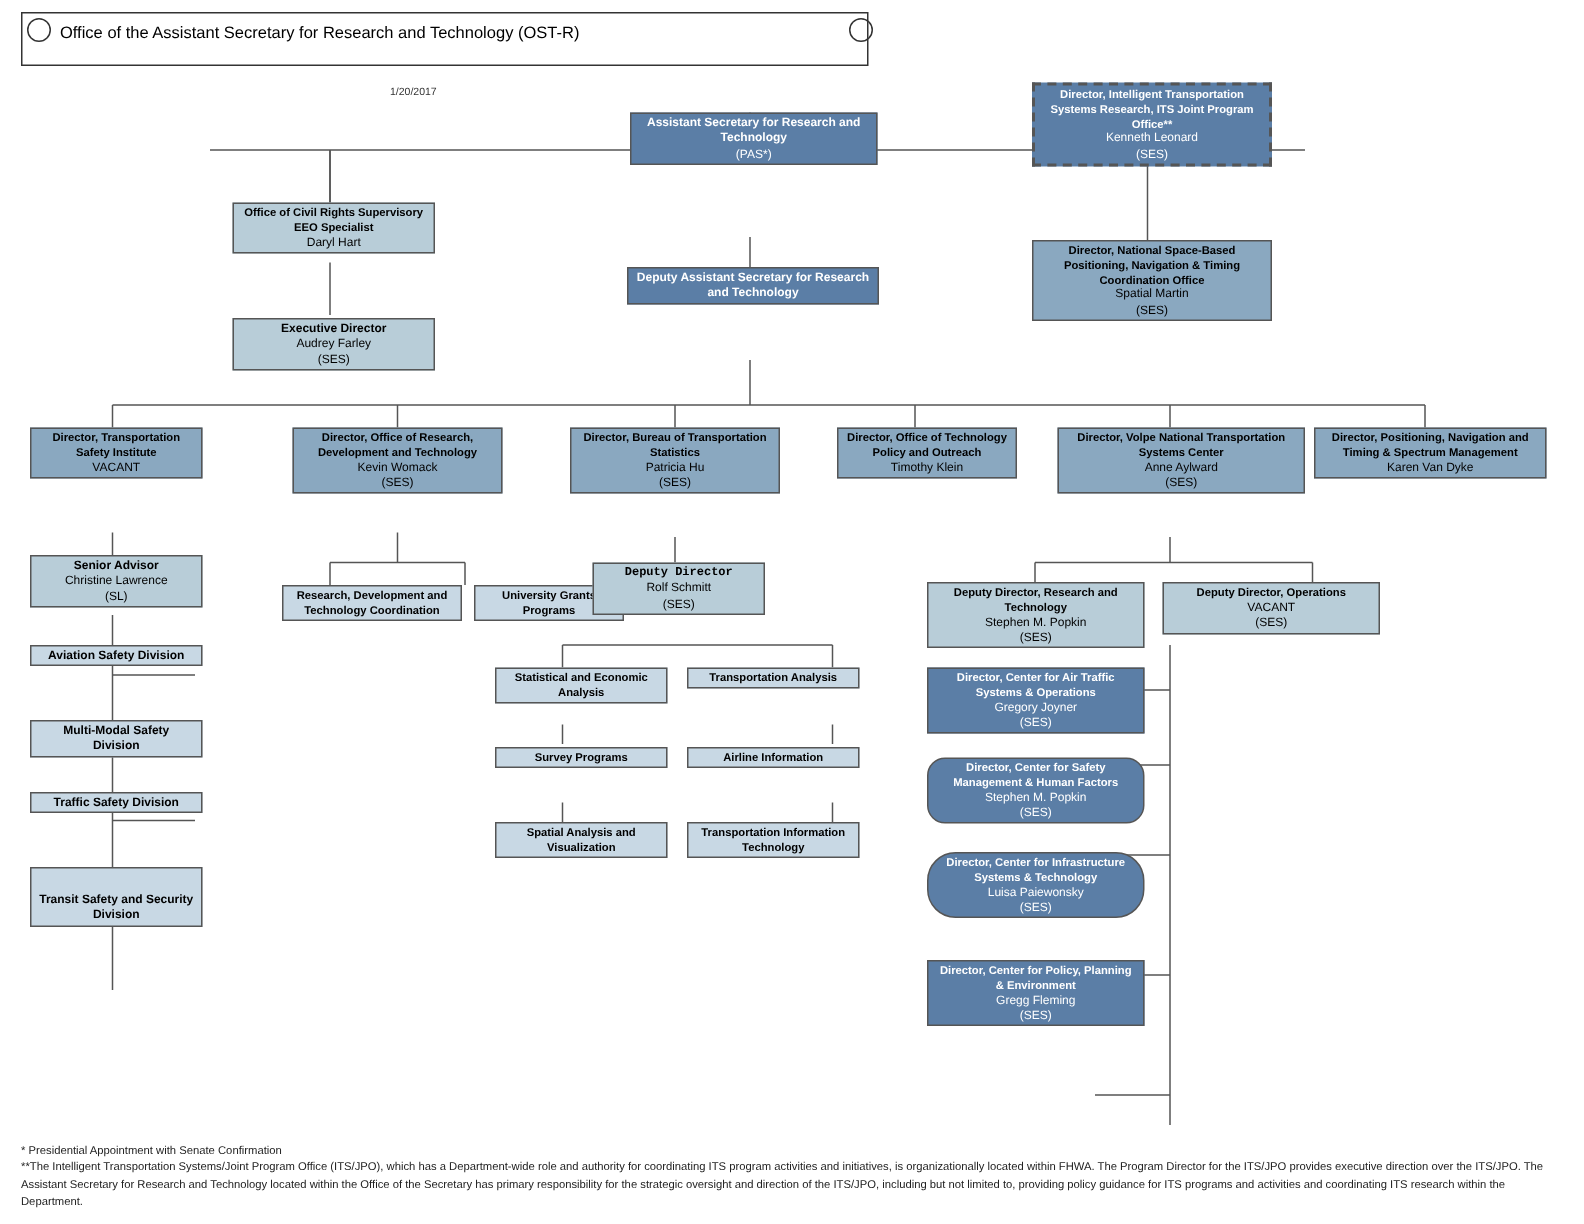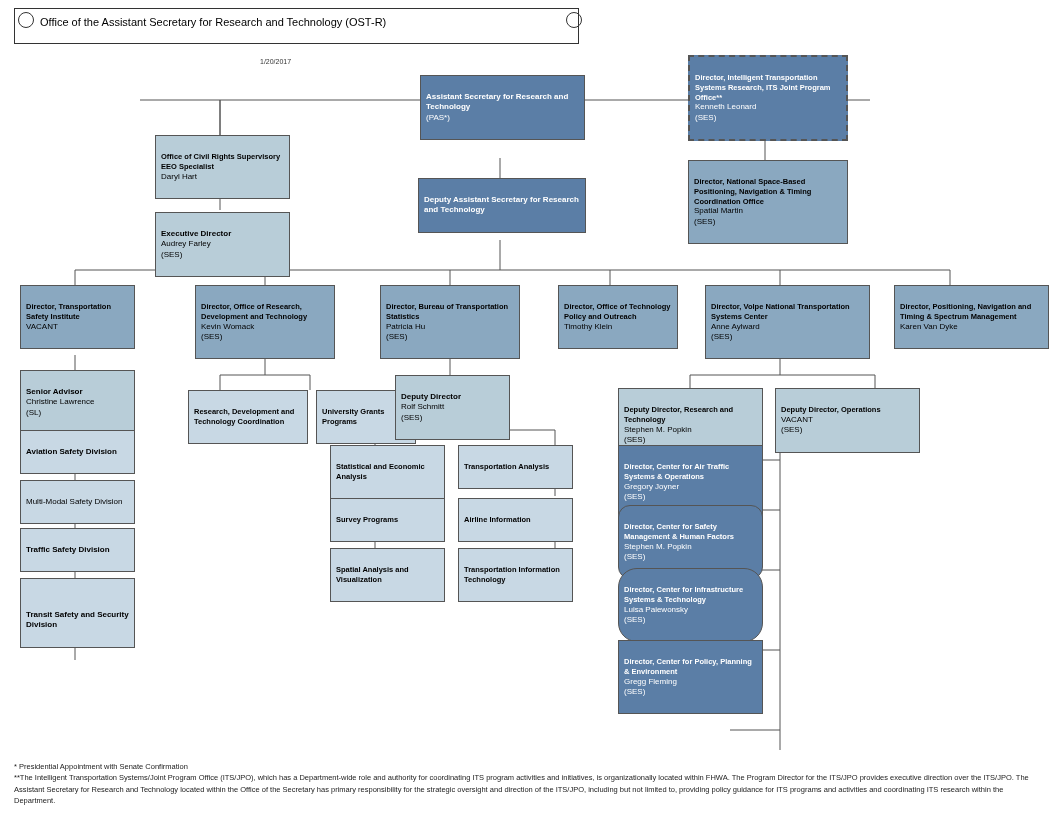--- a/index.html
+++ b/index.html
@@ -67,22 +67,22 @@
       background: #7090b0;
       color: #fff;
     }
     .box-career {
       background: #a0b8c8;
       color: #000;
     }
     
     .org-box {
       position: absolute;
-      text-align: left;
-      padding: 16px 5px;
+      text-align: center;
+      padding: 1px 5px;
       font-size: 8px;
       line-height: 1.3;
       border: 1px solid #555;
     }
     .box-dark {
       background: #5b7ea6;
       color: #fff;
     }
     .box-medium {
       background: #8aa8c0;
@@ -235,21 +235,21 @@
     <div style="font-weight:bold;">Senior Advisor</div>
     <div>Christine Lawrence</div>
     <div>(SL)</div>
   </div>
 
   <div class="org-box box-lighter" style="left:20px;top:430px;width:115px;">
     <div style="font-weight:bold;">Aviation Safety Division</div>
   </div>
 
   <div class="org-box box-lighter" style="left:20px;top:480px;width:115px;">
-    <div style="font-weight:normal;">Multi-Modal Safety Division</div>
+    <div style="font-weight:bold;">Multi-Modal Safety Division</div>
   </div>
 
   <div class="org-box box-lighter" style="left:20px;top:528px;width:115px;">
     <div style="font-weight:bold;">Traffic Safety Division</div>
   </div>
 
   <div class="org-box box-lighter" style="left:20px;top:578px;width:115px;">
     <div style="font-weight:bold;margin-top:15px;">Transit Safety and Security Division</div>
   </div>
 
@@ -267,21 +267,21 @@
     <div style="font-weight:bold;font-size:7.5px;">University Grants Programs</div>
   </div>
 
   <div class="org-box box-medium" style="left:380px;top:285px;width:140px;">
     <div style="font-weight:bold;font-size:7.5px;">Director, Bureau of Transportation Statistics</div>
     <div>Patricia Hu</div>
     <div>(SES)</div>
   </div>
 
   <div class="org-box box-light" style="left:395px;top:375px;width:115px;">
-    <div style="font-weight:bold;">Deputy Director</div>
+    <div style="font-weight:bold;font-family:Liberation Mono, monospace;">Deputy Director</div>
     <div>Rolf Schmitt</div>
     <div>(SES)</div>
   </div>
 
   <div class="org-box box-lighter" style="left:330px;top:445px;width:115px;">
     <div style="font-weight:bold;font-size:7.5px;">Statistical and Economic Analysis</div>
   </div>
 
   <div class="org-box box-lighter" style="left:330px;top:498px;width:115px;">
     <div style="font-weight:bold;font-size:7.5px;">Survey Programs</div>
@@ -343,21 +343,21 @@
     <div>Luisa Paiewonsky</div>
     <div>(SES)</div>
   </div>
 
   <div class="org-box box-dark" style="left:618px;top:640px;width:145px;">
     <div style="font-weight:bold;font-size:7.5px;">Director, Center for Policy, Planning &amp; Environment</div>
     <div>Gregg Fleming</div>
     <div>(SES)</div>
   </div>
 
-  <div class="org-box box-medium" style="left:894px;top:285px;width:155px;">
+  <div class="org-box box-medium" style="left:876px;top:285px;width:155px;">
     <div style="font-weight:bold;font-size:7.5px;">Director, Positioning, Navigation and Timing &amp; Spectrum Management</div>
     <div>Karen Van Dyke</div>
   </div>
 
   <div class="footnotes">
     <div>* Presidential Appointment with Senate Confirmation</div>
     <div>**The Intelligent Transportation Systems/Joint Program Office (ITS/JPO), which has a Department-wide role and authority for coordinating ITS program activities and initiatives, is organizationally located within FHWA.  The Program Director for the ITS/JPO provides executive direction over the ITS/JPO. The Assistant Secretary for Research and Technology located within the Office of the Secretary has primary responsibility for the strategic oversight and direction of the ITS/JPO, including but not limited to, providing policy guidance for ITS programs and activities and coordinating ITS research within the Department.</div>
   </div>
 
 </div>

